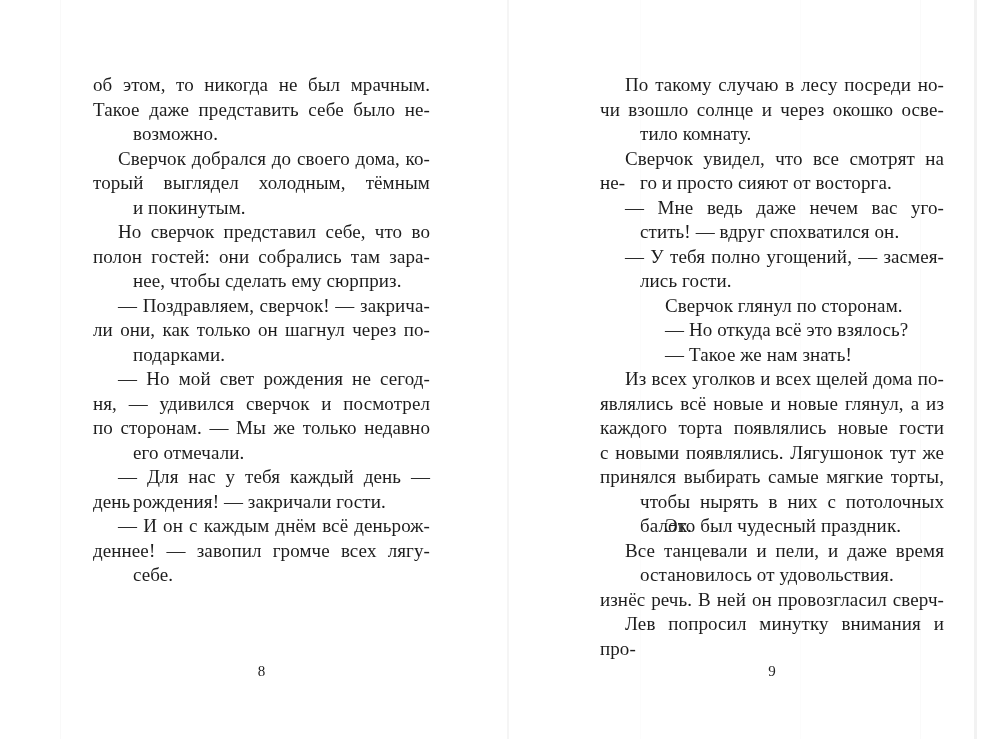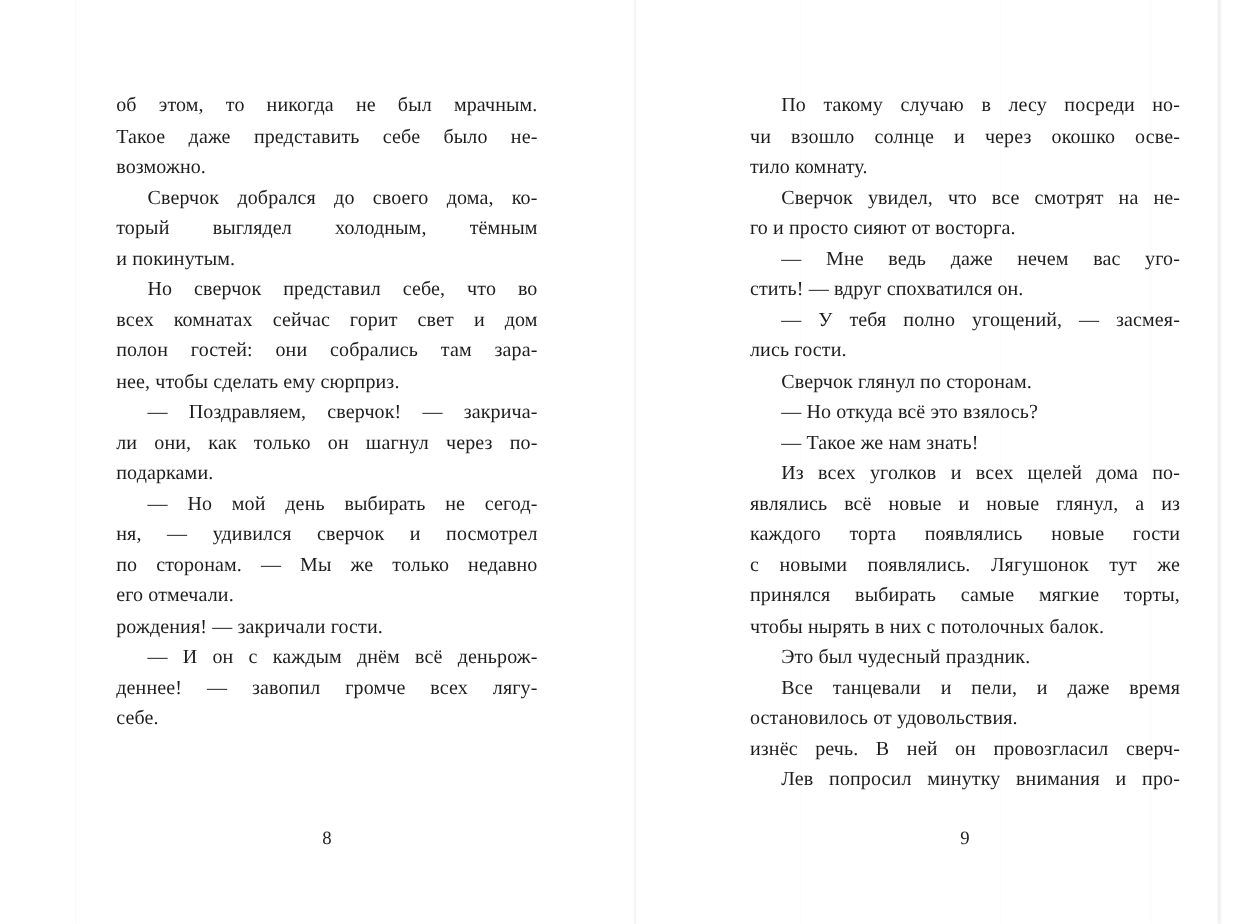--- a/index.html
+++ b/index.html
@@ -36,32 +36,33 @@
   .edge-line.l6 { left: 974px; width: 3px; background: rgba(0,0,0,0.050); }
   .page {
     position: absolute;
     top: 73px;
     height: 640px;
     color: #1d1d1d;
   }
   #page-left  { left: 93px;  width: 337px; }
   #page-right { left: 600px; width: 344px; }
   .text-block {
-    font-size: 16px;
+    font-size: 19px;
     line-height: 24.5px;
     letter-spacing: 0.1px;
   }
   .line {
     text-align: justify;
     text-align-last: justify;
     height: 24.5px;
     white-space: normal;
   }
   .line.last {
     text-align-last: left;
+    margin-left: 40px;
   }
   .line.indent {
     text-indent: 25px;
   }
   .page-number {
     position: absolute;
     top: 590px;
     left: 0;
     width: 100%;
     text-align: center;
@@ -83,30 +84,30 @@
 
   <div class="page" id="page-left">
     <div class="text-block" id="text-left">
         <div class="line">об этом, то никогда не был мрачным.</div>
         <div class="line">Такое даже представить себе было не-</div>
         <div class="line last">возможно.</div>
         <div class="line indent">Сверчок добрался до своего дома, ко-</div>
         <div class="line">торый выглядел холодным, тёмным</div>
         <div class="line last">и покинутым.</div>
         <div class="line indent">Но сверчок представил себе, что во</div>
-        <div class="line">всех комнатах сейчас горит свет и дом</div>
         <div class="line">полон гостей: они собрались там зара-</div>
         <div class="line last">нее, чтобы сделать ему сюрприз.</div>
         <div class="line indent">— Поздравляем, сверчок! — закрича-</div>
         <div class="line">ли они, как только он шагнул через по-</div>
         <div class="line last">подарками.</div>
-        <div class="line indent">— Но мой день выбирать не сегод-</div>
+        <div class="line indent">— Но мой свет рождения не сегод-</div>
         <div class="line">ня, — удивился сверчок и посмотрел</div>
         <div class="line">по сторонам. — Мы же только недавно</div>
         <div class="line last">его отмечали.</div>
+        <div class="line indent">— Для нас у тебя каждый день — день</div>
         <div class="line last">рождения! — закричали гости.</div>
         <div class="line indent">— И он с каждым днём всё деньрож-</div>
         <div class="line">деннее! — завопил громче всех лягу-</div>
         <div class="line last">себе.</div>
       </div>
     <div class="page-number">8</div>
   </div>
 
   <div class="page" id="page-right">
     <div class="text-block" id="text-right">

